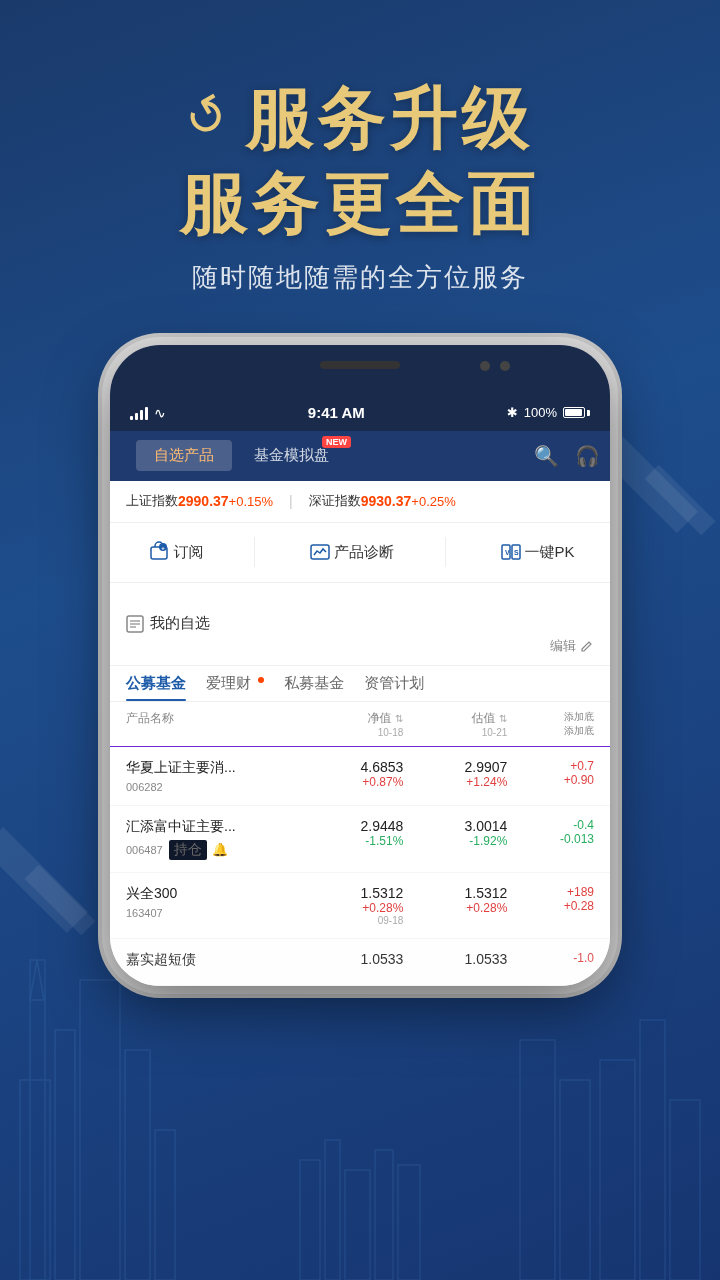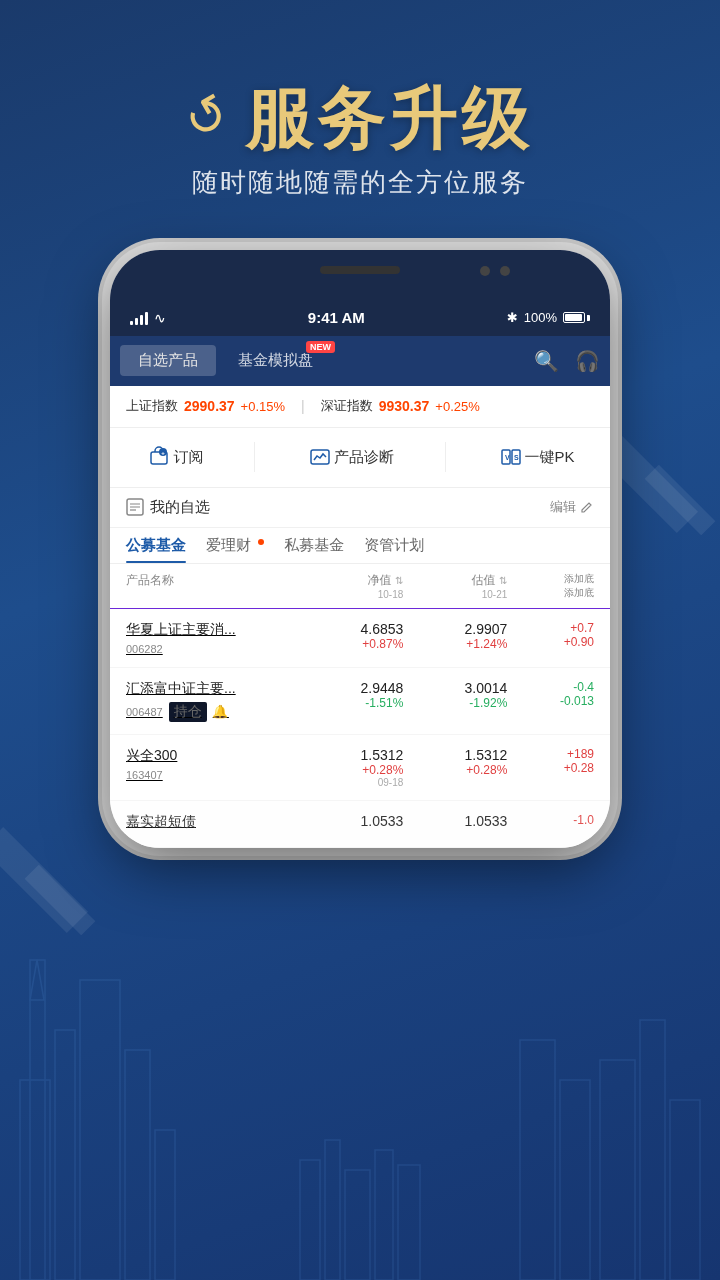--- a/index.html
+++ b/index.html
@@ -146,21 +146,22 @@
     }
     .nav-tab {
       padding: 6px 18px;
       border-radius: 4px;
       font-size: 15px;
       color: rgba(255,255,255,0.8);
       position: relative;
     }
     .nav-tab.active {
       background: rgba(255,255,255,0.2);
-      color: #e5e5e5;
+      color: #fdba74;
+      margin-left: 16px;
     }
     .nav-tab .new-badge {
       position: absolute;
       top: -4px;
       right: -4px;
       background: #ff4444;
       color: white;
       font-size: 9px;
       padding: 1px 4px;
       border-radius: 3px;
@@ -183,21 +184,20 @@
       height: 42px;
       display: flex;
       align-items: center;
       padding: 0 16px;
       font-size: 14px;
       border-bottom: 1px solid #eee;
     }
     .index-item {
       display: flex;
       align-items: center;
-      gap: 6px;
     }
     .index-name { color: #333; font-size: 13px; }
     .index-val { color: #ff4400; font-weight: 600; font-size: 14px; }
     .index-chg { color: #ff4400; font-size: 13px; }
     .index-sep { color: #ccc; margin: 0 16px; }
 
     
     .quick-actions {
       background: white;
       height: 60px;
@@ -227,21 +227,21 @@
     
     .watchlist-header {
       background: white;
       padding: 10px 16px;
       display: flex;
       justify-content: space-between;
       align-items: center;
       border-bottom: 1px solid #f0f0f0;
     }
     .wl-title { font-size: 15px; color: #333; display: flex; align-items: center; gap: 6px; }
-    .wl-edit { font-size: 13px; color: #888; display: flex; align-items: center; gap: 4px; }
+    .wl-edit { font-size: 13px; color: #888; display: flex; align-items: center; gap: 4px; margin-top: 44px; }
 
     
     .fund-tabs {
       background: white;
       display: flex;
       padding: 8px 16px 0;
       gap: 20px;
       border-bottom: 1px solid #eee;
     }
     .fund-tab {
@@ -300,21 +300,21 @@
     .sim-link { color: #1e5ba8; }
 
     
     .fund-row {
       background: white;
       padding: 12px 16px;
       border-bottom: 1px solid #f5f5f5;
       display: flex;
       align-items: flex-start;
     }
-    .fund-info { flex: 2; text-decoration: underline; }
+    .fund-info { flex: 2; }
     .fund-name { font-size: 14px; color: #222; margin-bottom: 4px; }
     .fund-code { font-size: 11px; color: #888; display: flex; align-items: center; gap: 6px; }
     .fund-tag {
       background: #0f172a;
       color: #666;
       font-size: 14px;
       padding: 1px 5px;
       border-radius: 2px;
     }
     .fund-bell { font-size: 13px; color: #888; }
@@ -413,20 +413,21 @@
     <rect x="375" y="270" width="18" height="130"></rect>
     <rect x="398" y="285" width="22" height="115"></rect>
   </g>
 </svg>
 
 <div class="hero">
   <div class="hero-title-row">
     <span style="font-size:50px; color:#e8c97a; transform: rotate(-30deg); display:inline-block; margin-right:8px;">↺</span>
     <span class="hero-title-main">服务升级</span>
   </div>
+  <div class="hero-title-sub">服务更全面</div>
   <div class="hero-desc">随时随地随需的全方位服务</div>
 </div>
 
 <div class="phone-wrap">
   <div class="phone">
 
     <div style="background:#1a2a4a; height:50px; position:relative; border-radius:40px 40px 0 0;">
       <div class="phone-speaker"></div>
       <div class="phone-cam-dot"></div>
       <div class="phone-cam-dot2"></div>

